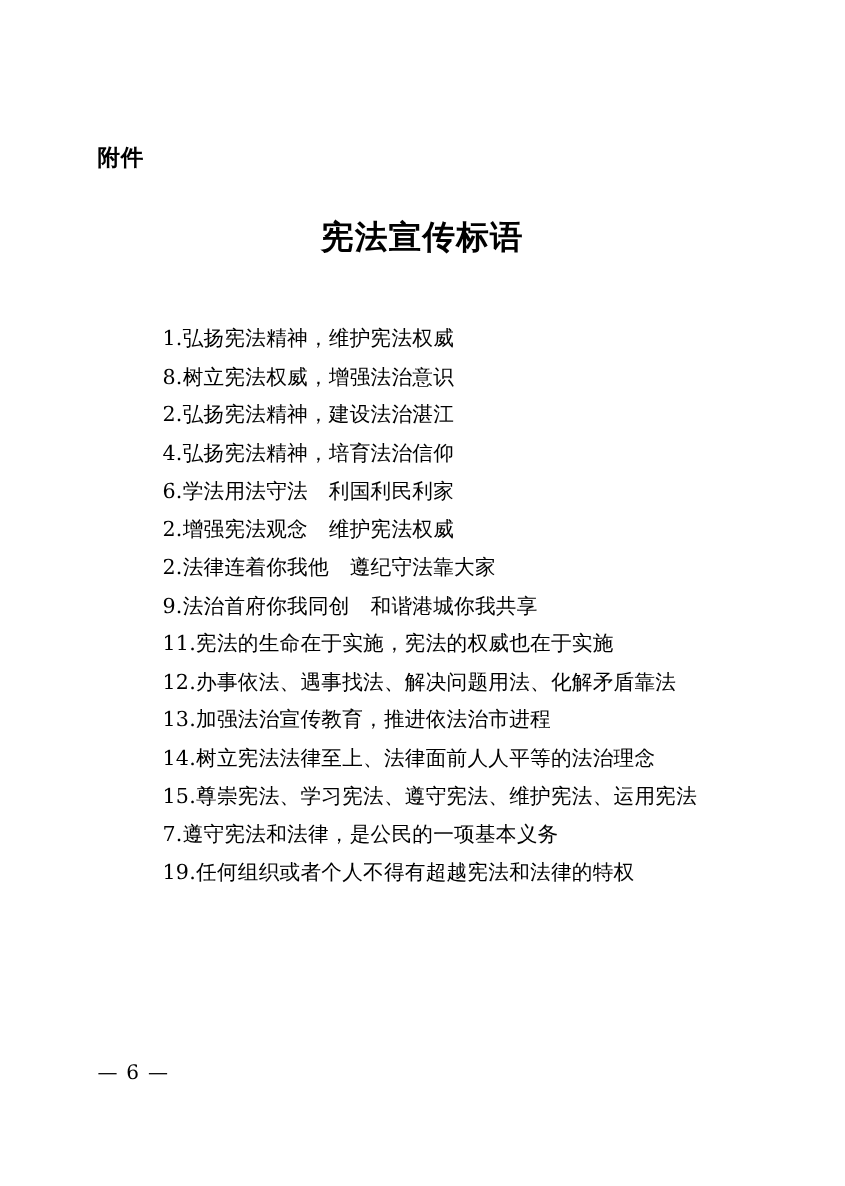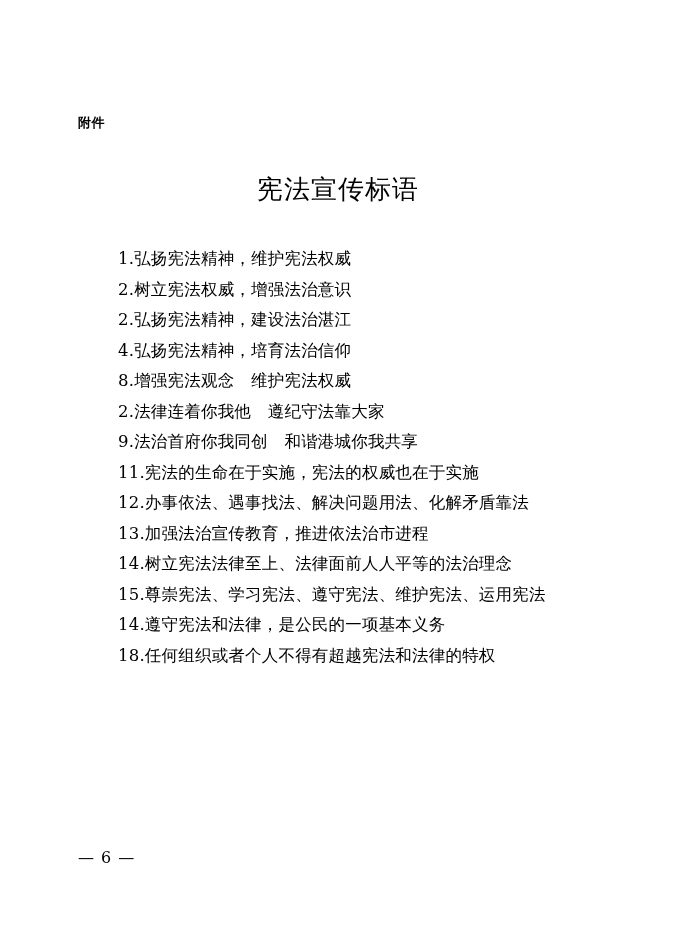--- a/index.html
+++ b/index.html
@@ -17,43 +17,43 @@
   }
   .page {
     position: absolute;
     inset: 0;
     padding: 0;
   }
   .attachment-label {
     position: absolute;
     top: 114px;
     left: 78px;
-    font-size: 13px;
+    font-size: 18px;
     font-weight: bold;
     letter-spacing: 0.5px;
     font-family: "DejaVu Sans", "Liberation Sans", sans-serif;
   }
   .doc-title {
     position: absolute;
     top: 172px;
     left: 0;
     width: 676px;
     text-align: center;
     font-size: 26px;
-    font-weight: normal;
+    font-weight: bold;
     letter-spacing: 1px;
     font-family: "DejaVu Sans", "Liberation Sans", sans-serif;
   }
   .slogan-list {
     position: absolute;
     top: 244px;
     left: 118px;
     width: 520px;
     list-style: none;
-    margin: 0;
+    margin: 12px;
     padding: 0;
   }
   .slogan-item {
     font-size: 16.5px;
     line-height: 30.5px;
     white-space: pre;
     letter-spacing: 0.2px;
   }
   .page-number {
     position: absolute;
@@ -67,30 +67,31 @@
 <body>
 
 <div class="page">
 
   <div class="attachment-label">附件</div>
 
   <div class="doc-title">宪法宣传标语</div>
 
   <ul class="slogan-list">
     <li class="slogan-item">1.弘扬宪法精神，维护宪法权威</li>
-    <li class="slogan-item">2.树立宪法权威，增强法治意识</li>
+    <li class="slogan-item">8.树立宪法权威，增强法治意识</li>
     <li class="slogan-item">2.弘扬宪法精神，建设法治湛江</li>
     <li class="slogan-item">4.弘扬宪法精神，培育法治信仰</li>
-    <li class="slogan-item">8.增强宪法观念　维护宪法权威</li>
+    <li class="slogan-item">6.学法用法守法　利国利民利家</li>
+    <li class="slogan-item">2.增强宪法观念　维护宪法权威</li>
     <li class="slogan-item">2.法律连着你我他　遵纪守法靠大家</li>
     <li class="slogan-item">9.法治首府你我同创　和谐港城你我共享</li>
     <li class="slogan-item">11.宪法的生命在于实施，宪法的权威也在于实施</li>
     <li class="slogan-item">12.办事依法、遇事找法、解决问题用法、化解矛盾靠法</li>
     <li class="slogan-item">13.加强法治宣传教育，推进依法治市进程</li>
     <li class="slogan-item">14.树立宪法法律至上、法律面前人人平等的法治理念</li>
     <li class="slogan-item">15.尊崇宪法、学习宪法、遵守宪法、维护宪法、运用宪法</li>
-    <li class="slogan-item">14.遵守宪法和法律，是公民的一项基本义务</li>
-    <li class="slogan-item">18.任何组织或者个人不得有超越宪法和法律的特权</li>
+    <li class="slogan-item">7.遵守宪法和法律，是公民的一项基本义务</li>
+    <li class="slogan-item">19.任何组织或者个人不得有超越宪法和法律的特权</li>
   </ul>
 
   <div class="page-number">— 6 —</div>
 
 </div>
 
 </body></html>

